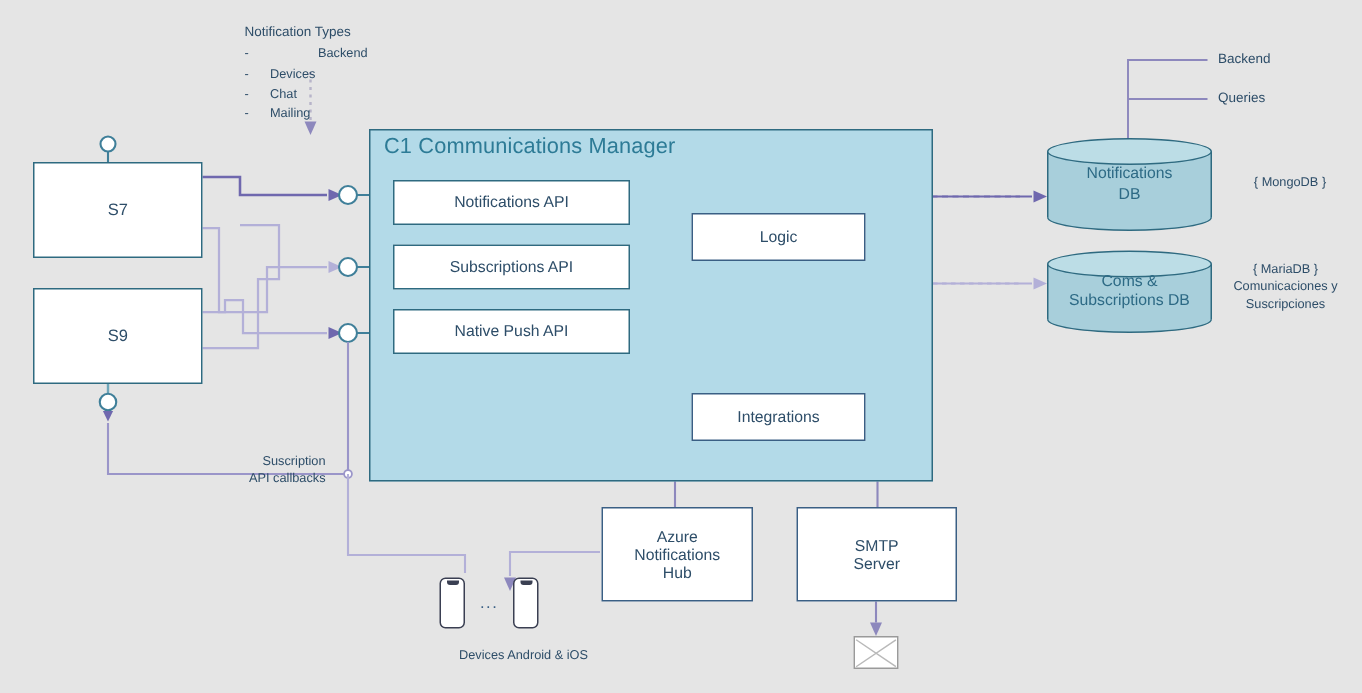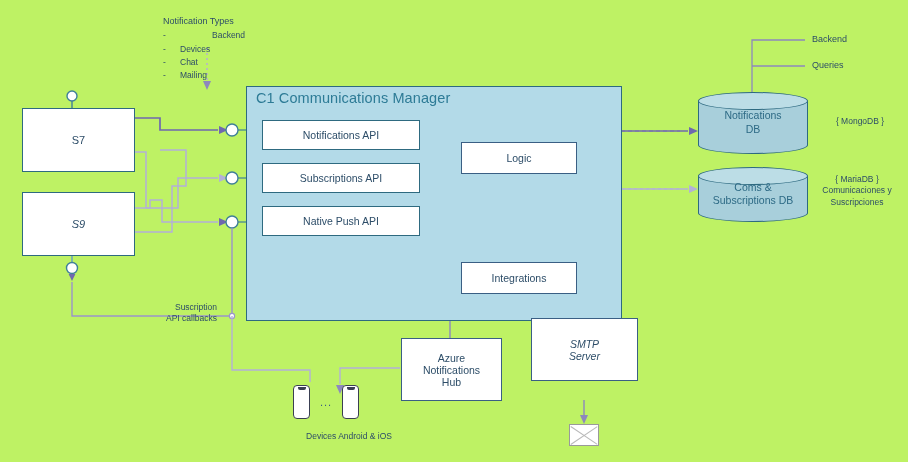--- a/index.html
+++ b/index.html
@@ -1,17 +1,17 @@
 <!DOCTYPE html>
 <html><head>
 <meta charset="utf-8">
 <style>
   html,body{margin:0;padding:0;background:#ffffff;}
   body{width:908px;height:462px;font-family:"Liberation Sans",sans-serif;}
-  #stage{position:relative;width:908px;height:462px;overflow:hidden;background:#bef264;}
+  #stage{position:relative;width:908px;height:462px;overflow:hidden;background:#e5e5e5;}
   #wires{position:absolute;left:0;top:0;width:908px;height:462px;}
 
   .txt{position:absolute;color:#31516b;line-height:1.25;}
   .note{font-size:8.5px;color:#2d4d68;white-space:pre;}
 
   .panel{position:absolute;background:#b3dae8;border:1.4px solid #2e6a80;}
   .panel-title{position:absolute;font-size:14.5px;color:#2d7b96;letter-spacing:.1px;}
 
   .wbox{position:absolute;background:#ffffff;border:1.3px solid #2e6a80;
         display:flex;align-items:center;justify-content:center;text-align:center;
@@ -127,21 +127,21 @@
   <div class="txt note" style="left:180px;top:30px;padding-left:32px;">Backend</div>
   <div class="txt note" style="left:163px;top:44px;">-</div>
   <div class="txt note" style="left:180px;top:44px;">Devices</div>
   <div class="txt note" style="left:163px;top:57px;">-</div>
   <div class="txt note" style="left:180px;top:57px;">Chat</div>
   <div class="txt note" style="left:163px;top:70px;">-</div>
   <div class="txt note" style="left:180px;top:70px;">Mailing</div>
 
   <div class="wbox" style="left:22px;top:108px;width:111px;height:62px;font-size:11px;">S7</div>
 
-  <div class="wbox" style="left:22px;top:192px;width:111px;height:62px;font-size:11px;font-style:italic;">S9</div>
+  <div class="wbox" style="left:22px;top:192px;width:111px;height:62px;font-size:11px;">S9</div>
 
   <div class="txt note" style="left:166px;top:302px;text-align:right;">Suscription
 API callbacks</div>
 
   <div class="panel" style="left:246px;top:86px;width:374px;height:233px;"></div>
 
   <div class="panel-title" style="left:256px;top:90px;">C1 Communications Manager</div>
 
   <div class="wbox" style="left:262px;top:120px;width:156px;height:28px;">Notifications API</div>
 
@@ -150,21 +150,21 @@
   <div class="wbox" style="left:262px;top:206px;width:156px;height:28px;">Native Push API</div>
 
   <div class="wbox thin" style="left:461px;top:142px;width:114px;height:30px;">Logic</div>
 
   <div class="wbox thin" style="left:461px;top:262px;width:114px;height:30px;">Integrations</div>
 
   <div class="wbox thin" style="left:401px;top:338px;width:99px;height:61px;white-space:pre;">Azure
 Notifications
 Hub</div>
 
-  <div class="wbox thin" style="left:531px;top:318px;width:105px;height:61px;white-space:pre;font-style:italic;">SMTP
+  <div class="wbox thin" style="left:531px;top:338px;width:105px;height:61px;white-space:pre;">SMTP
 Server</div>
 
   <div class="phone" style="left:293px;top:385px;"></div>
   <div class="dots" style="left:320px;top:396px;">...</div>
   <div class="phone" style="left:342px;top:385px;"></div>
   <div class="caption" style="left:262px;top:431px;width:130px;text-align:right;">Devices Android &amp; iOS</div>
 
   <div class="env" style="left:569px;top:424px;">
       <i></i>
     </div>

